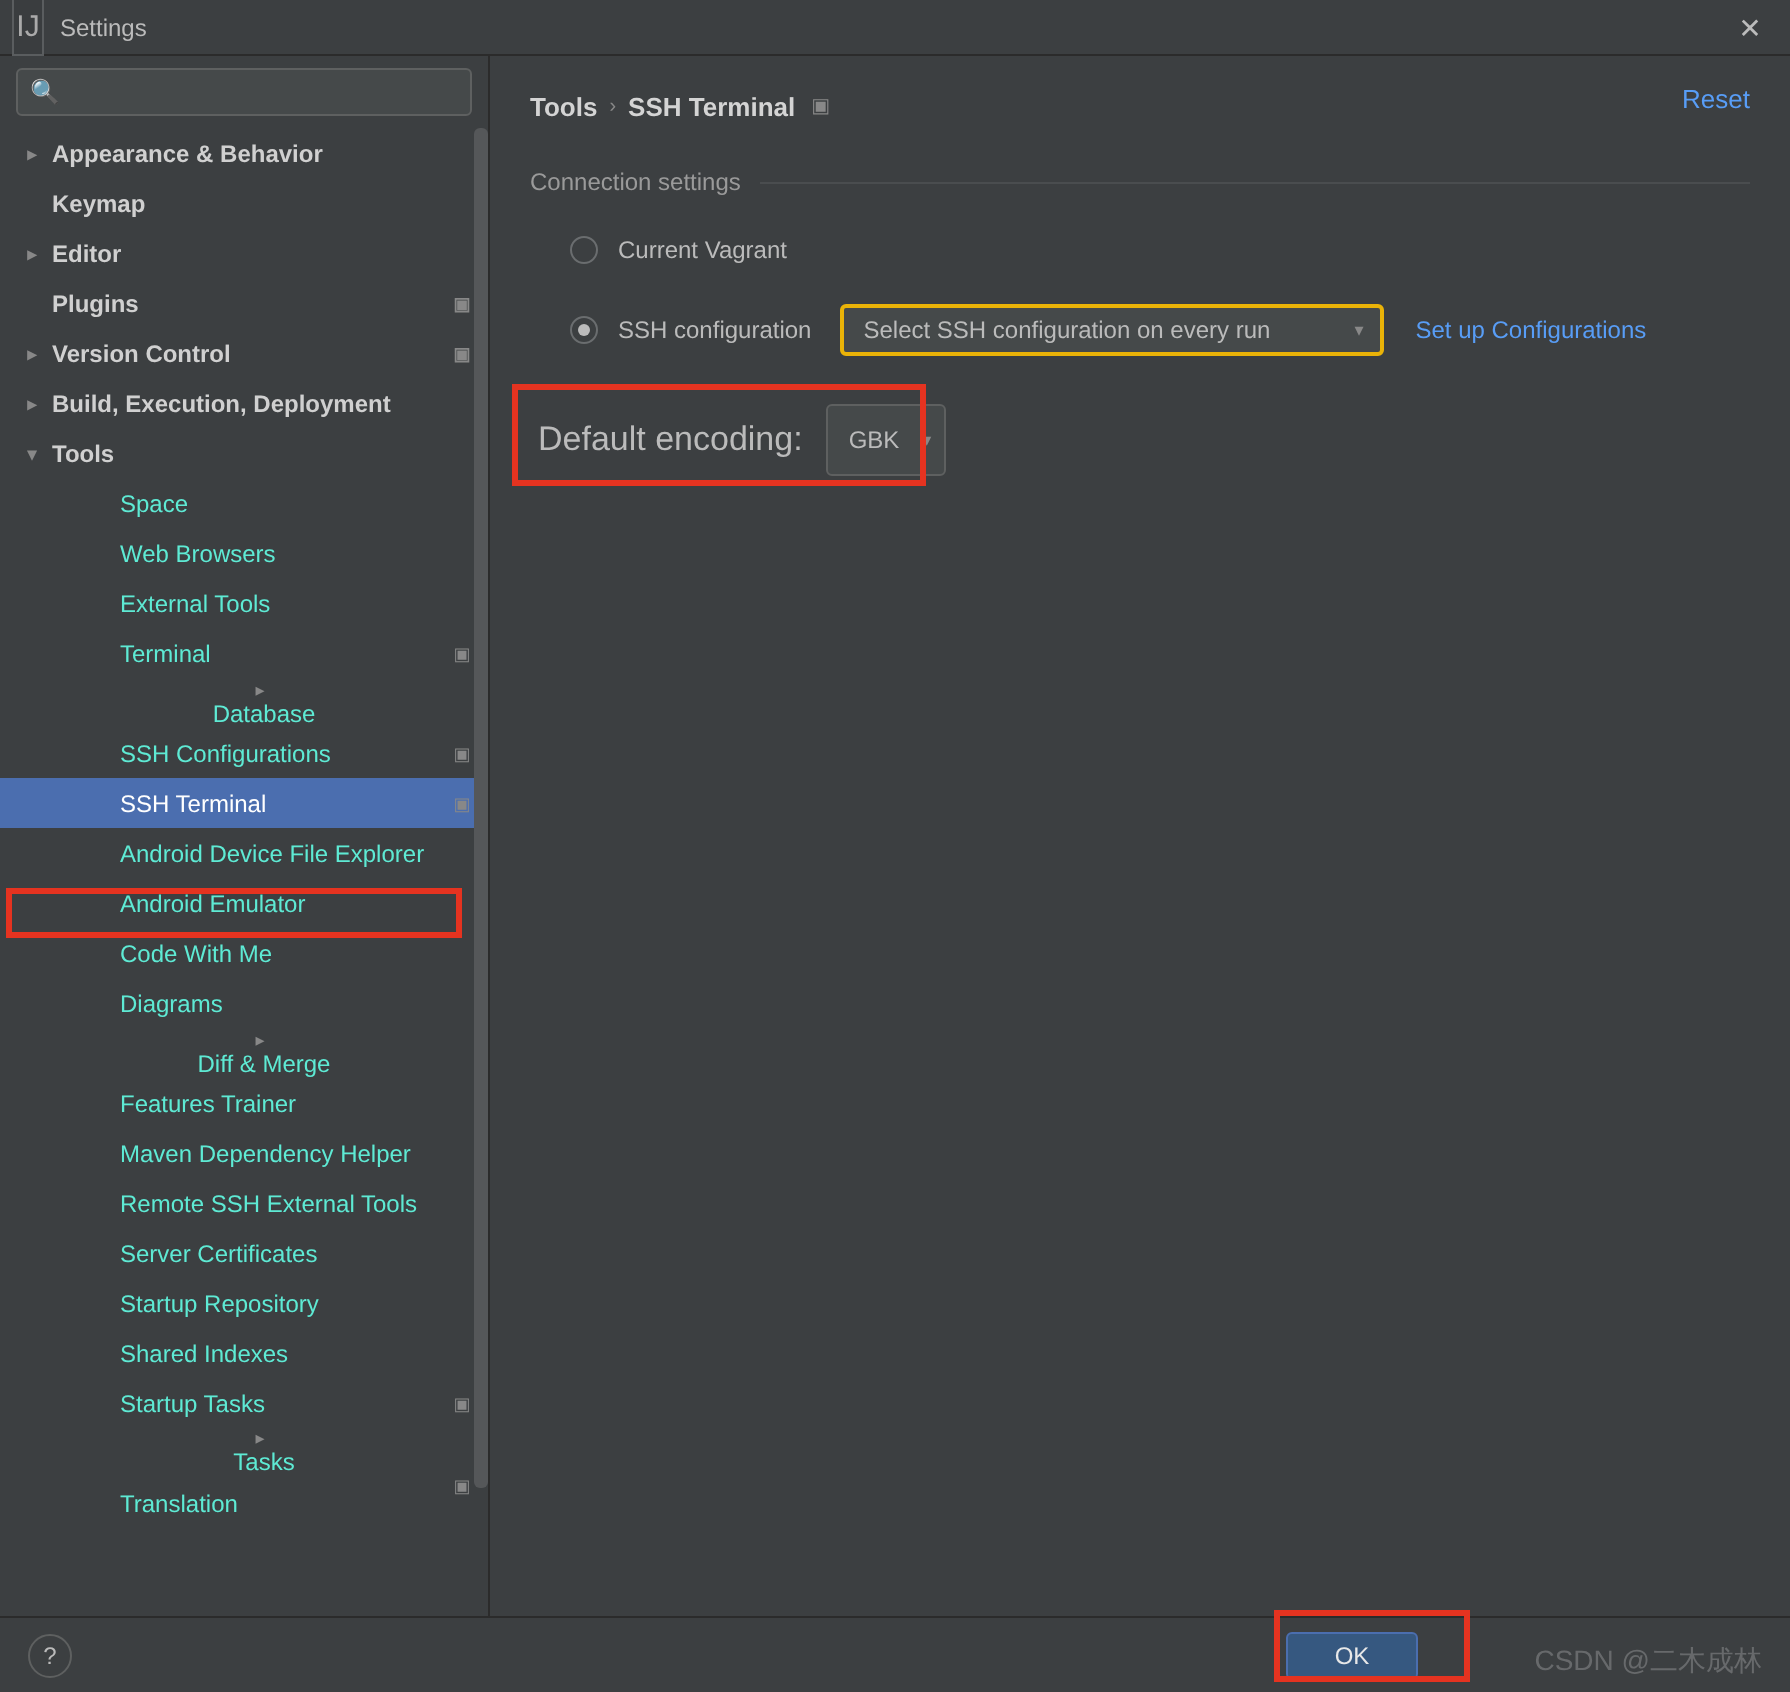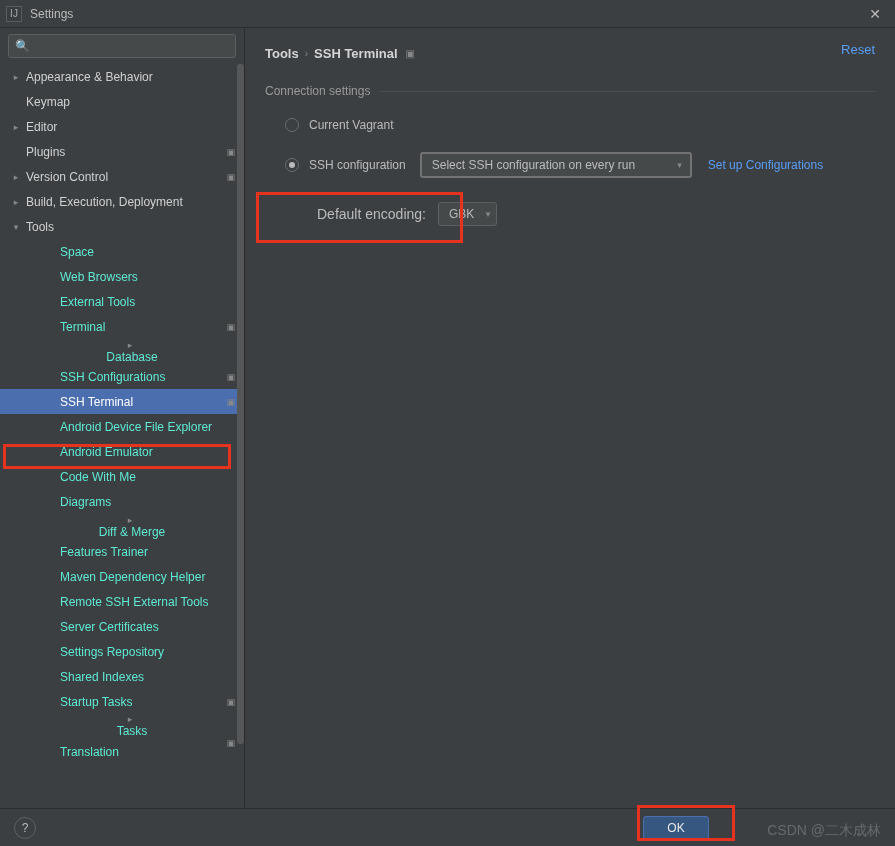--- a/index.html
+++ b/index.html
@@ -14,26 +14,26 @@
 }
 .titlebar {
   height: 28px;
   background: #3c3f41;
   display: flex;
   align-items: center;
   padding: 0 6px;
   border-bottom: 1px solid #2b2b2b;
 }
 .titlebar .logo {
-  width: 16px; height: 16px;
+  width: 16px; height: 29px;
   background: #3a3d3f;
   border: 1px solid #5a5d5f;
   margin-right: 8px;
   display: flex; align-items: center; justify-content: center;
-  font-size: 10px; color: #aaa;
+  font-size: 15px; color: #aaa;
 }
 .titlebar .title { color: #bbbbbb; font-size: 12px; text-align: center; }
 .titlebar .close {
   margin-left: auto;
   width: 28px; height: 28px;
   display: flex; align-items: center; justify-content: center;
   color: #bbbbbb; font-size: 14px;
 }
 .main { display: flex; height: 780px; }
 .sidebar {
@@ -59,21 +59,21 @@
   overflow-y: auto;
   padding-bottom: 6px;
 }
 .tree-item {
   height: 25px;
   display: flex; align-items: center;
   padding: 0 8px 0 0;
   cursor: pointer;
   color: #5eead4;
 }
-.tree-item.bold { font-weight: normal; color: #d0d0d0; }
+.tree-item.bold { font-weight: bold; color: #d0d0d0; }
 .tree-item.selected { background: #4b6eaf; color: #fff; }
 .tree-item .arrow {
   width: 12px; height: 12px;
   margin-right: 4px;
   display: flex; align-items: center; justify-content: center;
   color: #888;
   font-size: 9px;
 }
 .tree-item .arrow.exp::before { content: "▾"; }
 .tree-item .arrow.col::before { content: "▸"; }
@@ -142,21 +142,21 @@
   display: flex; align-items: center; justify-content: center;
 }
 .radio.checked::after {
   content: ""; width: 6px; height: 6px; background: #bbbbbb; border-radius: 50%;
 }
 .radio-label { color: #bbbbbb; font-size: 12px; }
 .select {
   margin-left: 14px;
   height: 26px;
   background: #45494a;
-  border: 2px solid #737373;
+  border: 2px solid #eab308;
   border-radius: 3px;
   display: flex; align-items: center;
   padding: 0 26px 0 10px;
   color: #bbbbbb;
   position: relative;
   min-width: 272px;
   text-align: right;
 }
 .select::after {
   content: "▾"; position: absolute; right: 8px; color: #888; font-size: 9px;
@@ -164,23 +164,23 @@
 .link {
   margin-left: 16px;
   color: #589df6;
   font-size: 12px;
 }
 .enc-row {
   display: flex; align-items: center;
   margin-top: 24px;
   padding-left: 4px;
 }
-.enc-label { color: #bbbbbb; font-size: 14px; margin-right: 12px; margin-left: 48px; }
+.enc-label { color: #bbbbbb; font-size: 17px; margin-right: 12px; }
 .enc-select {
-  height: 24px;
+  height: 36px;
   background: #45494a;
   border: 1px solid #5e6060;
   border-radius: 3px;
   display: flex; align-items: center;
   padding: 0 22px 0 10px;
   color: #bbbbbb;
   position: relative;
 }
 .enc-select::after {
   content: "▾"; position: absolute; right: 6px; color: #888; font-size: 9px;
@@ -338,21 +338,21 @@
         <div class="tree-item pad-2">
           <span class="spacer"></span>
           <span>Remote SSH External Tools</span>
         </div>
         <div class="tree-item pad-2">
           <span class="spacer"></span>
           <span>Server Certificates</span>
         </div>
         <div class="tree-item pad-2">
           <span class="spacer"></span>
-          <span>Settings Repository</span>
+          <span>Startup Repository</span>
         </div>
         <div class="tree-item pad-2">
           <span class="spacer"></span>
           <span>Shared Indexes</span>
         </div>
         <div class="tree-item pad-2">
           <span class="spacer"></span>
           <span>Startup Tasks</span>
           <span class="badge"></span>
         </div>

